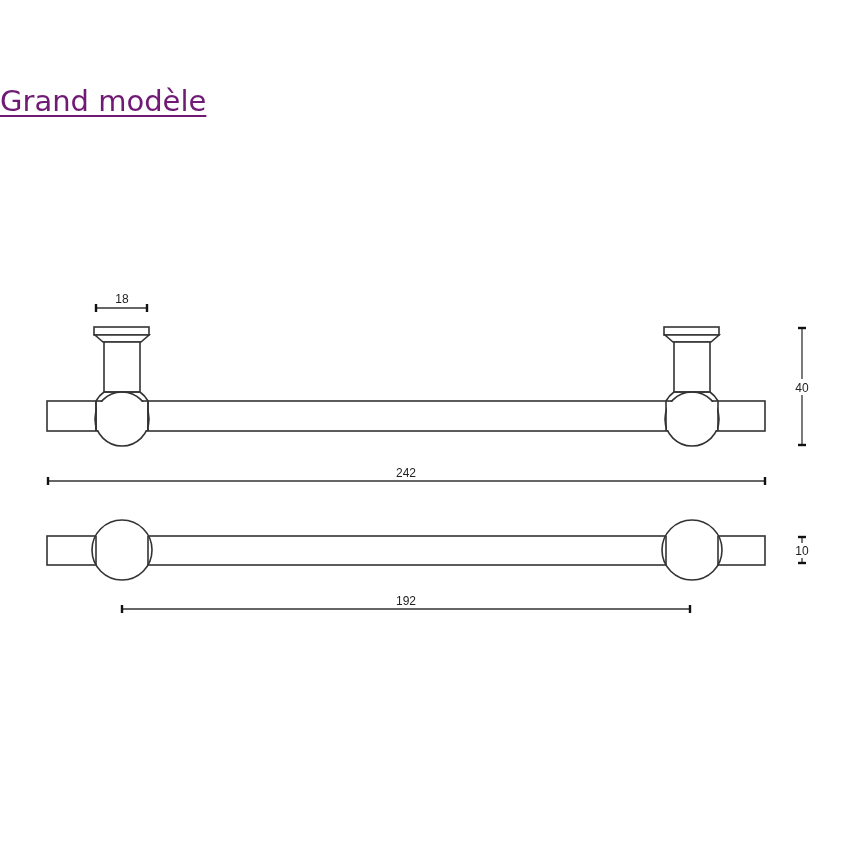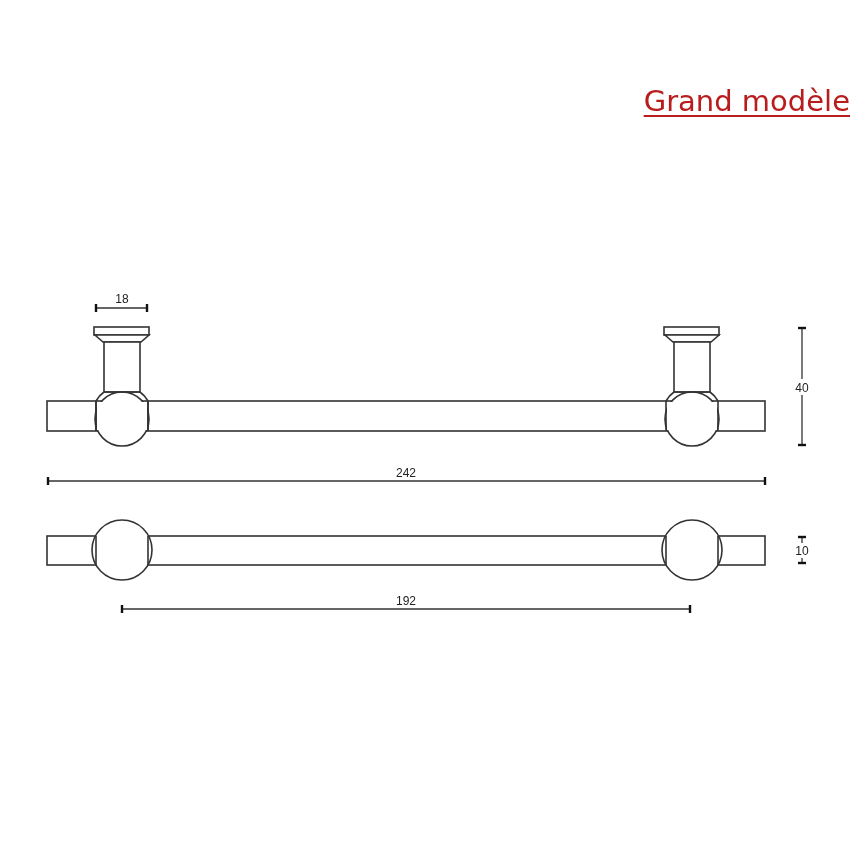--- a/index.html
+++ b/index.html
@@ -1,19 +1,19 @@
 <!DOCTYPE html>
 <html><head>
   <meta charset="utf-8">
   <style>
     html, body { margin: 0; padding: 0; background: #ffffff; }
     body { width: 850px; height: 850px; position: relative; overflow: hidden; }
     .title {
-      position: absolute; left: 0; top: 84px; width: 850px; text-align: right;
-      font-family: "DejaVu Sans", sans-serif; font-size: 29px; color: #b91c1c;
+      position: absolute; left: 0; top: 84px; width: 850px; text-align: left;
+      font-family: "DejaVu Sans", sans-serif; font-size: 29px; color: #701a75;
       text-decoration: underline; text-underline-offset: 4px; text-decoration-thickness: 2px;
     }
     svg.drawing { position: absolute; left: 0; top: 0; }
     .line { fill: #ffffff; stroke: #333333; stroke-width: 1.6; }
     .dim { stroke: #333333; stroke-width: 1.3; fill: none; }
     .tick { stroke: #111111; stroke-width: 2.4; }
     .dimtext { font-family: "Liberation Sans", sans-serif; font-size: 12px; fill: #222222; }
   </style>
 </head>
 <body>

